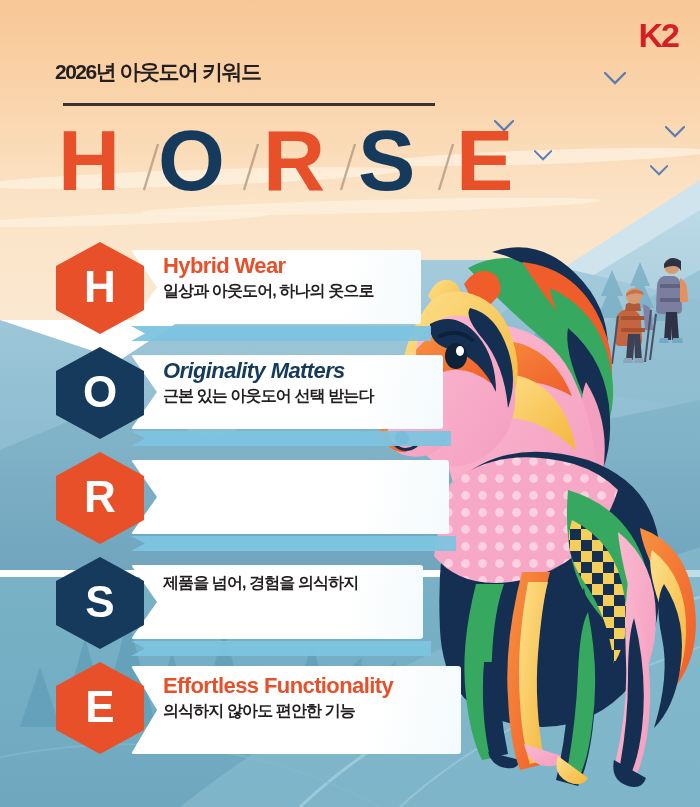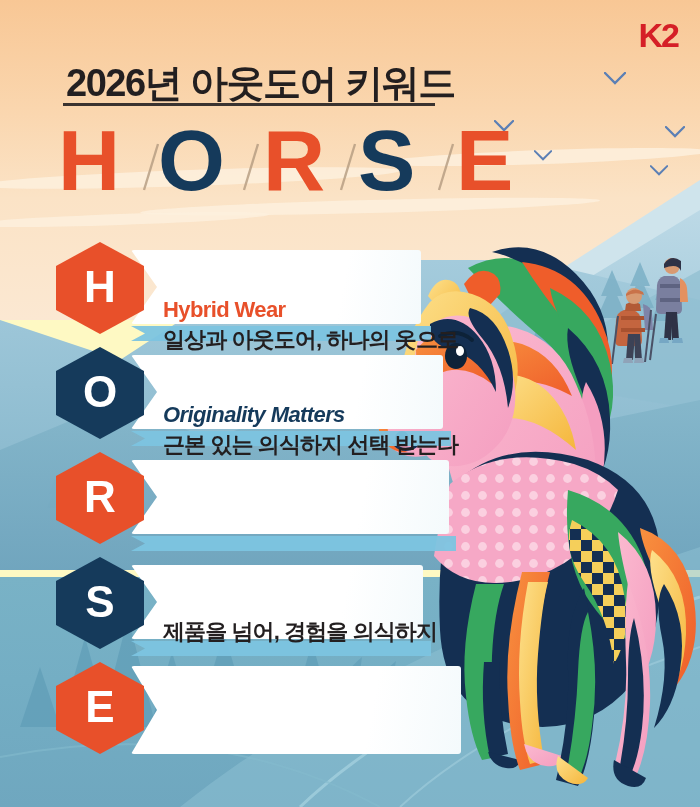--- a/index.html
+++ b/index.html
@@ -1,34 +1,34 @@
 <!DOCTYPE html>
 <html><head>
 <meta charset="utf-8">
 <style>
   html,body{margin:0;padding:0;background:#888;}
   #poster{
     position:relative;width:700px;height:807px;overflow:hidden;
     font-family:"Liberation Sans","DejaVu Sans",sans-serif;
-    background:#fef9c3;
+    background:#ffffff;
   }
   
   .bg{position:absolute;inset:0;overflow:hidden;}
   .sky{position:absolute;left:0;top:0;width:700px;height:320px;
        background:linear-gradient(180deg,#f8c795 0%,#fad6ae 34%,#fbe3c6 62%,#fbe8d2 100%);}
   .cloudband{position:absolute;background:#fdf0dd;opacity:.85;}
   .mtn{position:absolute;}
   .ground{position:absolute;left:0;bottom:0;width:700px;height:230px;
           background:linear-gradient(180deg,#79b2c6 0%,#74aec4 45%,#6fa7bf 100%);}
   .bird{position:absolute;}
   
   .k2{position:absolute;right:22px;top:18px;color:#d51f27;font-size:34px;
       font-weight:bold;letter-spacing:-2px;line-height:1;
       font-family:"Liberation Sans",sans-serif;font-style:normal;}
-  .title{position:absolute;left:66px;top:58px;font-size:38px;font-weight:bold;
+  .title{position:absolute;left:55px;top:58px;font-size:21px;font-weight:bold;
          color:#231f20;letter-spacing:-1.5px;white-space:nowrap;}
   .title-rule{position:absolute;left:63px;top:103px;width:372px;height:3px;background:#3a3330;}
   .horse-word{position:absolute;left:58px;top:120px;width:480px;height:80px;}
   
   .rows{position:absolute;left:0;top:236px;width:700px;}
   .row{position:relative;height:105px;}
   .card{
     position:absolute;left:131px;top:14px;height:74px;
     background:linear-gradient(100deg,#ffffff 0%,#ffffff 72%,#f4fafc 100%);
     border-radius:3px;
@@ -36,23 +36,23 @@
     clip-path:polygon(0 0, 100% 0, 100% 100%, 0 100%, 26px 50%);
   }
   .bar{position:absolute;left:131px;top:90px;height:15px;background:#7cc4e0;opacity:.95;
        -webkit-clip-path:polygon(0 0,100% 0,100% 100%,0 100%,14px 50%);
        clip-path:polygon(0 0,100% 0,100% 100%,0 100%,14px 50%);}
   .hex{position:absolute;left:56px;top:6px;width:88px;height:92px;
        -webkit-clip-path:polygon(50% 0,100% 26%,100% 74%,50% 100%,0 74%,0 26%);
        clip-path:polygon(50% 0,100% 26%,100% 74%,50% 100%,0 74%,0 26%);
        display:flex;align-items:center;justify-content:center;}
   .hex-letter{width:54px;height:54px;}
-  .txt{position:absolute;left:163px;top:18px;margin-top:44px;}
+  .txt{position:absolute;left:163px;top:18px;}
   .en{font-size:22px;font-weight:bold;letter-spacing:-.6px;line-height:1.05;white-space:nowrap;}
-  .ko{font-size:22px;font-weight:bold;color:#231f20;letter-spacing:-.9px;
+  .ko{font-size:16px;font-weight:bold;color:#231f20;letter-spacing:-.9px;
       margin-top:4px;white-space:nowrap;}
   
   .horse-art{position:absolute;left:372px;top:232px;width:330px;height:560px;}
   .hikers{position:absolute;left:588px;top:248px;width:112px;height:135px;}
 </style>
 </head>
 <body>
 
 <div id="poster">
 
@@ -322,21 +322,21 @@
     <div class="row">
       <div class="bar" style="width:320px;"></div>
       <div class="card" style="width:312px;"></div>
       <div class="hex" style="background:#153a5b;">
         <svg class="hex-letter" viewBox="0 0 54 54">
             <text x="27" y="41" text-anchor="middle" font-family="Liberation Sans, sans-serif" font-size="44" font-weight="bold" fill="#fff">O</text>
           </svg>
       </div>
       <div class="txt">
         <div class="en" style="color:#153a5b;font-style:italic;">Originality Matters</div>
-        <div class="ko">근본 있는 의식하지 선택 받는다</div>
+        <div class="ko">근본 있는 아웃도어 선택 받는다</div>
       </div>
     </div>
 
     <div class="row">
       <div class="bar" style="width:325px;"></div>
       <div class="card" style="width:318px;"></div>
       <div class="hex" style="background:#e8502a;">
         <svg class="hex-letter" viewBox="0 0 54 54">
             <text x="27" y="41" text-anchor="middle" font-family="Liberation Sans, sans-serif" font-size="44" font-weight="bold" fill="#fff">R</text>
           </svg>
@@ -357,16 +357,20 @@
     </div>
 
     <div class="row">
       <div class="bar" style="width:0px;"></div>
       <div class="card" style="width:330px;height:88px;top:10px;"></div>
       <div class="hex" style="background:#e8502a;">
         <svg class="hex-letter" viewBox="0 0 54 54">
             <text x="27" y="41" text-anchor="middle" font-family="Liberation Sans, sans-serif" font-size="44" font-weight="bold" fill="#fff">E</text>
           </svg>
       </div>
+      <div class="txt">
+        <div class="en" style="color:#e8502a;">Effortless Functionality</div>
+        <div class="ko">의식하지 않아도 편안한 기능</div>
+      </div>
     </div>
 
   </div>
 </div>
 
 </body></html>

